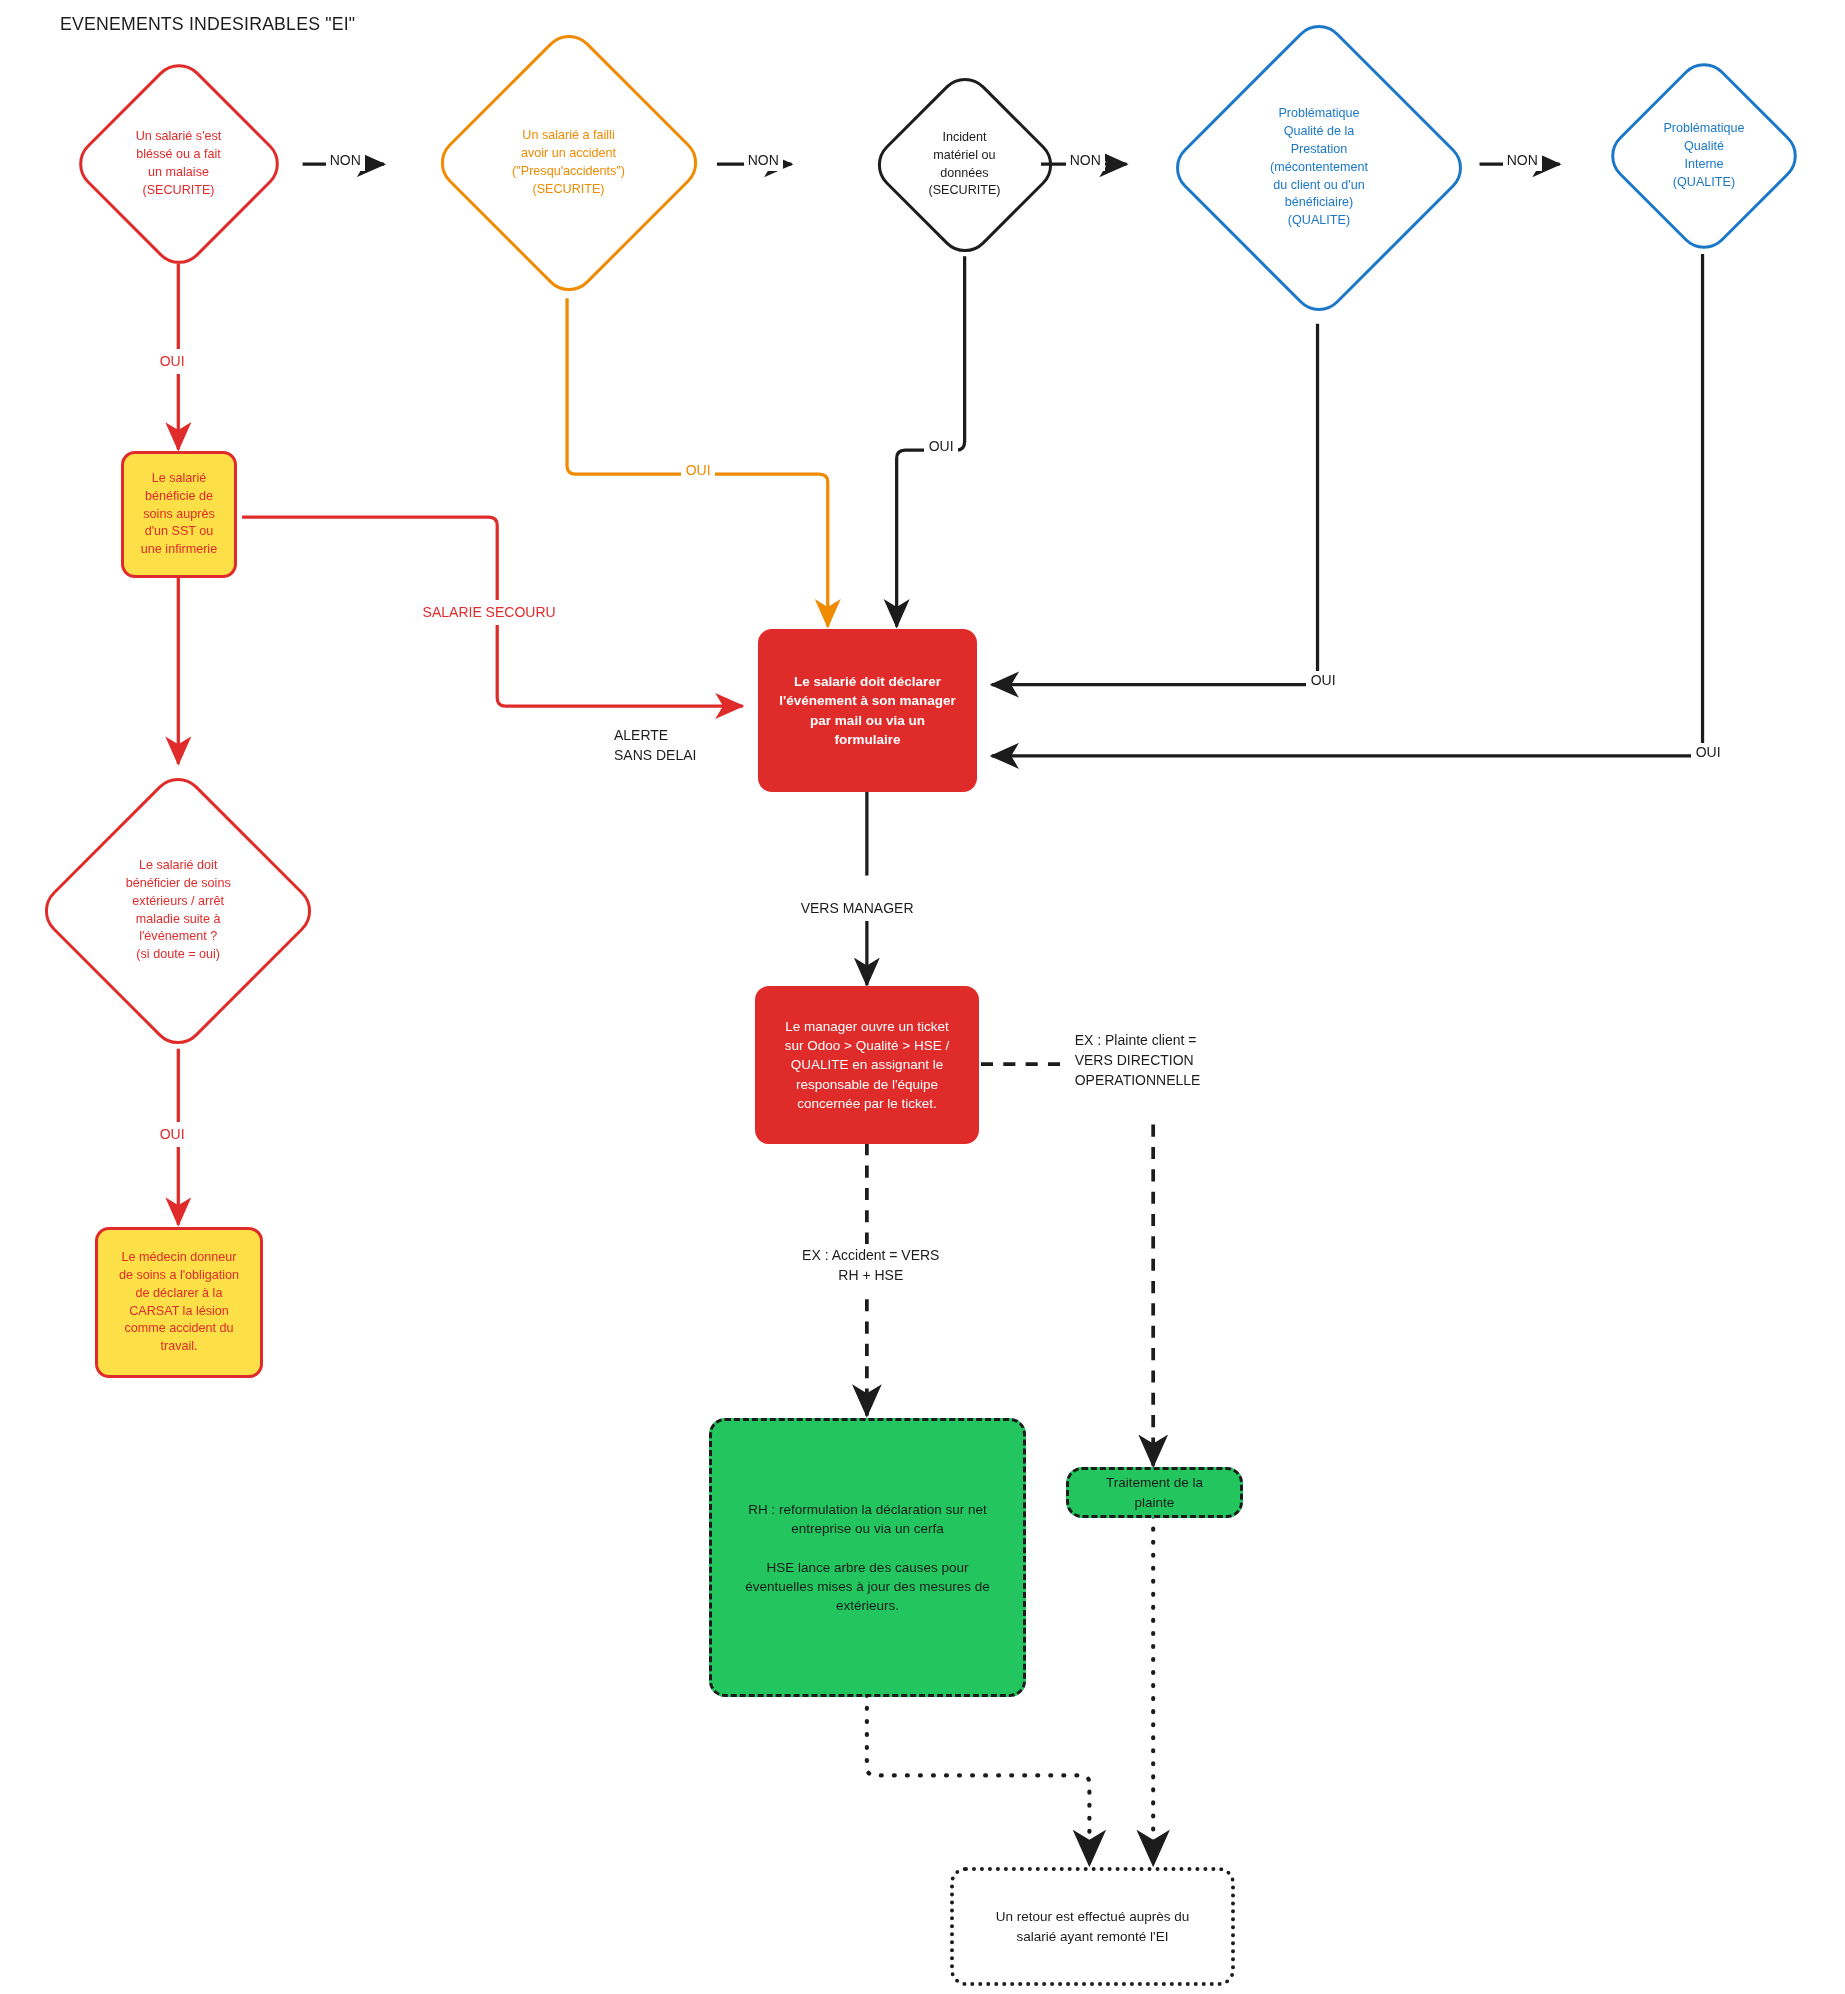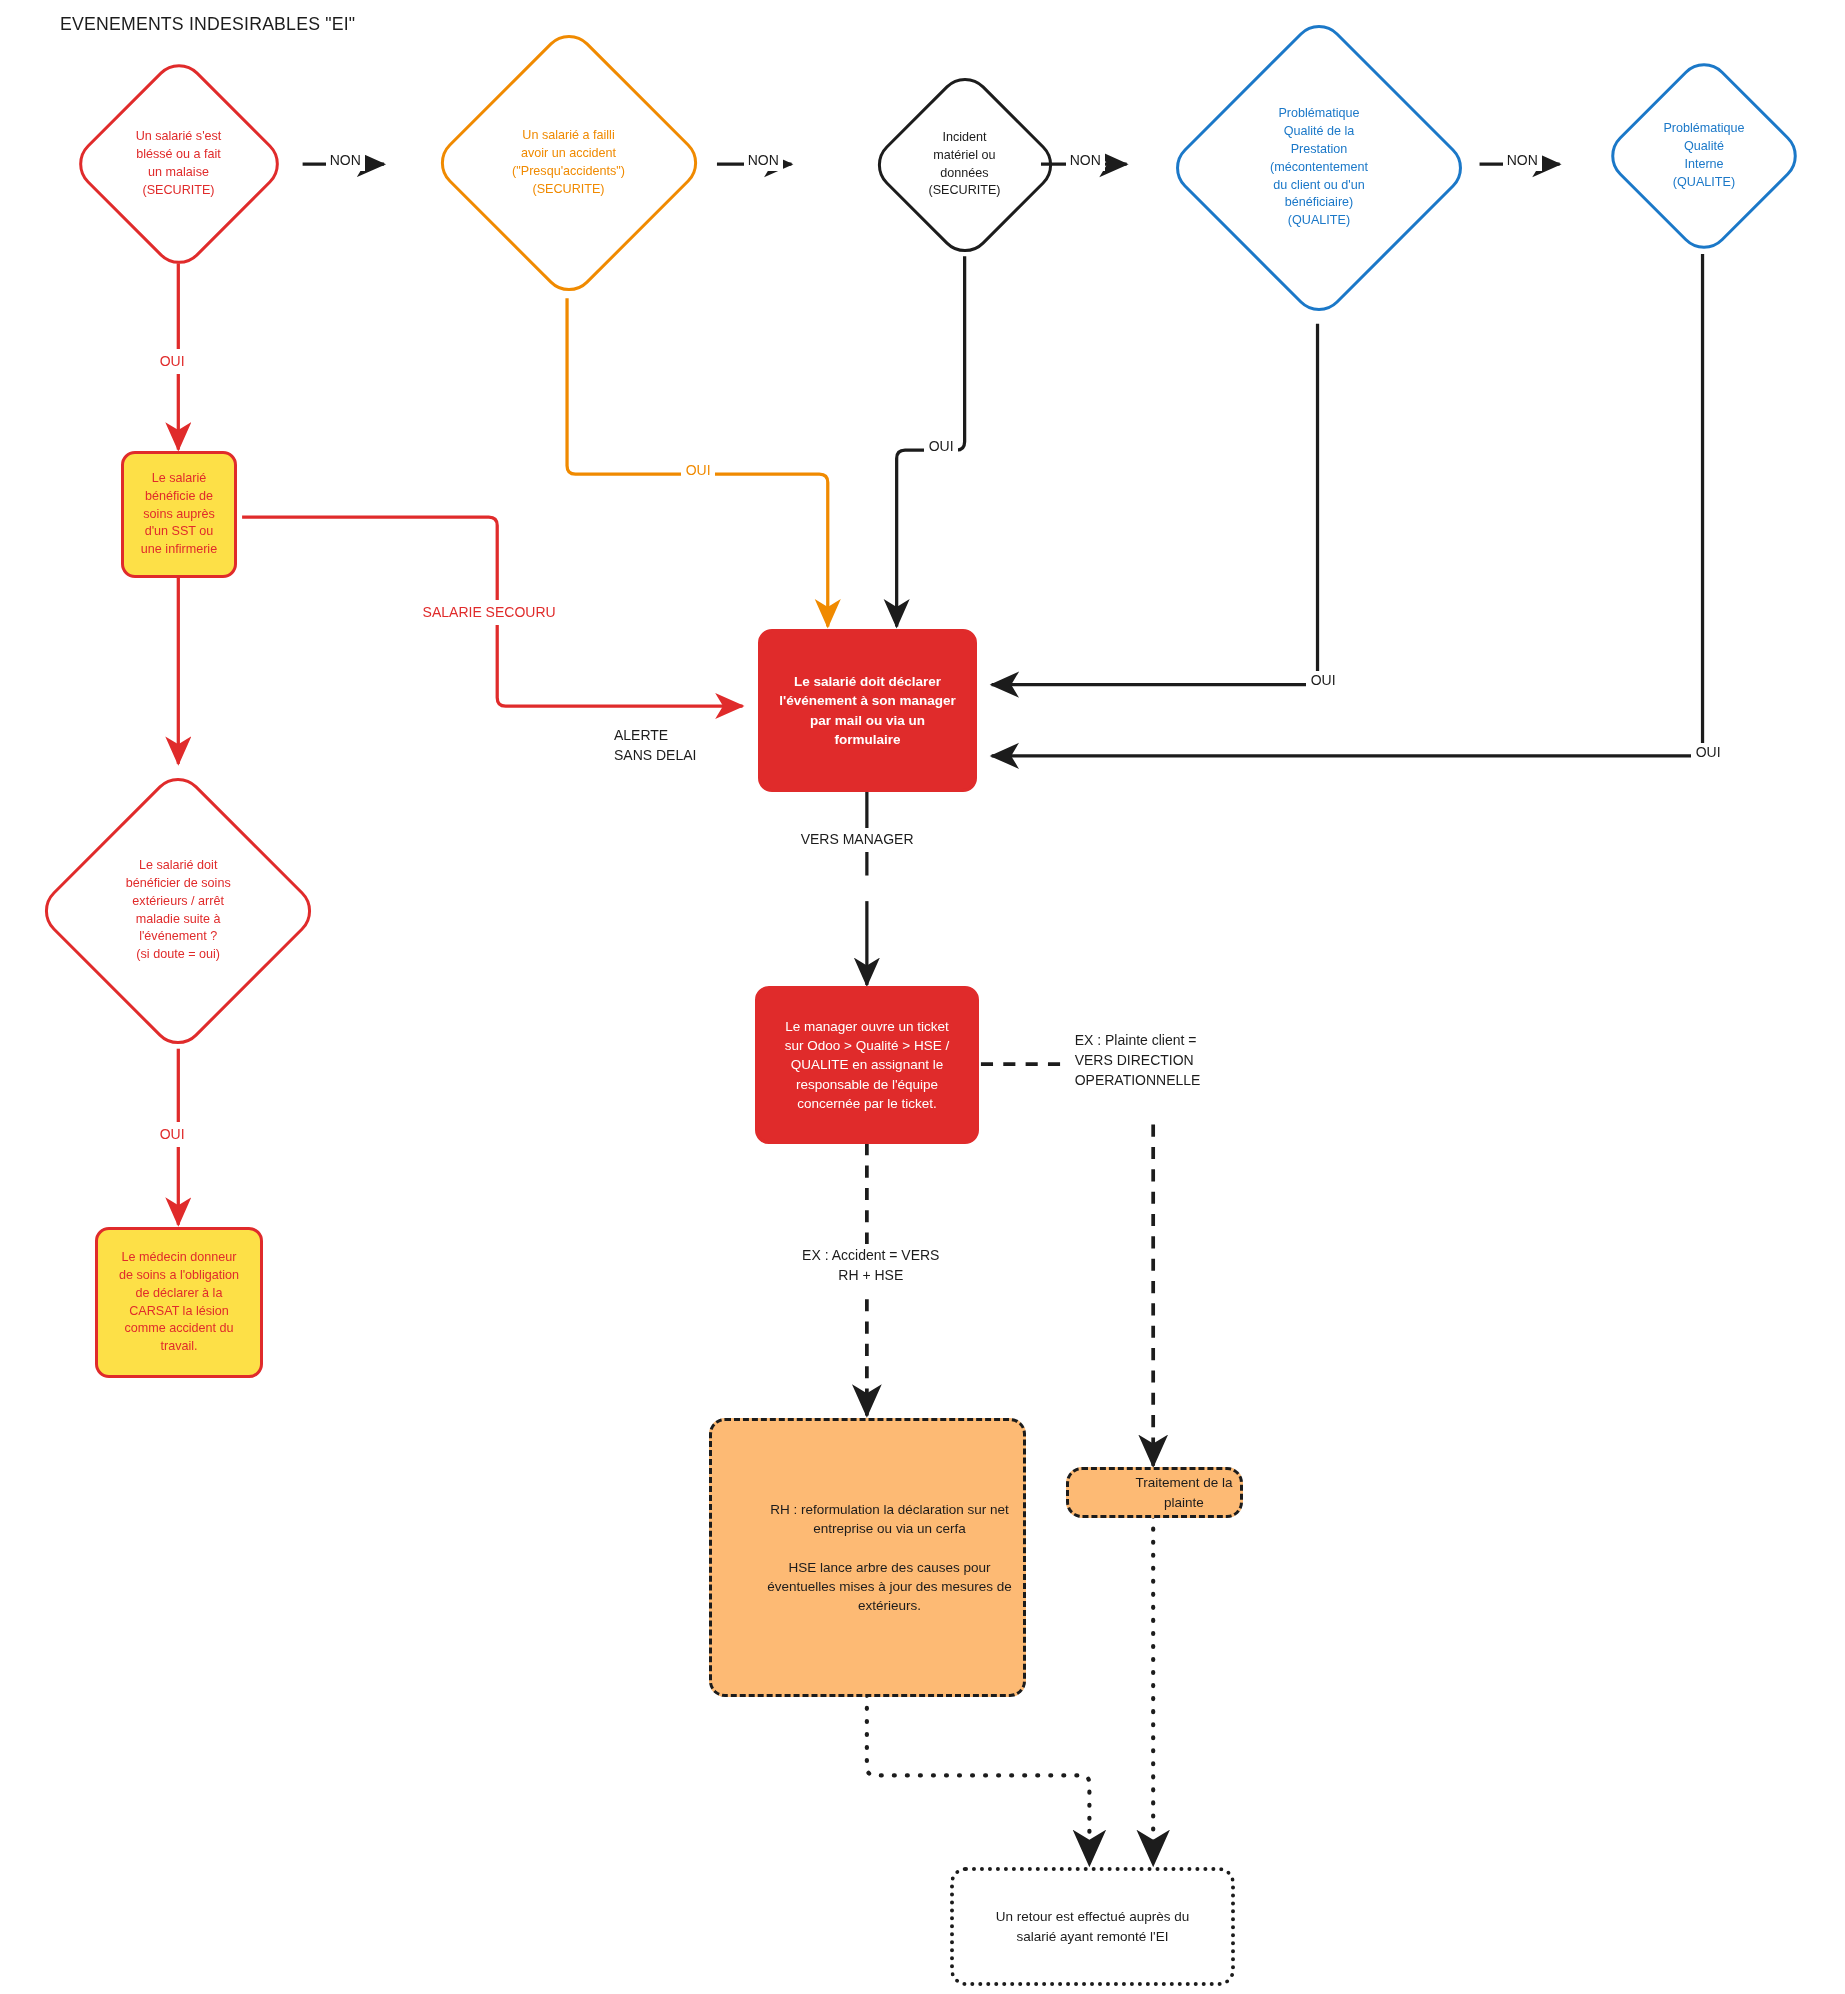--- a/index.html
+++ b/index.html
@@ -16,21 +16,21 @@
   .node .txt{white-space:pre-line;line-height:1.42;}
 
   
   .diamond{}
   .diamond .shape{position:absolute;left:50%;top:50%;transform:translate(-50%,-50%) rotate(45deg);border-style:solid;border-width:3.3px;border-radius:27px;background:transparent;}
   .diamond .txt{position:relative;z-index:2;}
 
   
   .rect{border-style:solid;border-width:3.3px;border-radius:14px;background:#fde047;}
   .rect.filled{background:#e02b2b;border-color:#e02b2b;color:#fff;}
-  .rect.dashed{border-style:dashed;border-width:3.7px;border-color:#1c1c1c;border-radius:16px;background:#fdba74;justify-content:flex-end;}
+  .rect.dashed{border-style:dashed;border-width:3.7px;border-color:#1c1c1c;border-radius:16px;background:#22c55e;}
   .rect.dotted{border-style:dotted;border-width:4.2px;border-color:#1c1c1c;border-radius:16px;background:#fff;}
 
   
   .elabel{position:absolute;white-space:pre-line;text-align:center;line-height:1.42;}
 
   .c-red{color:#e02b2b;}
   .c-orange{color:#f08a00;}
   .c-blue{color:#1b78c8;}
   .c-black{color:#1c1c1c;}
   .b-red{border-color:#e02b2b;}
@@ -219,21 +219,21 @@
 
   <div class="elabel c-black" style="left:1691px;top:743px;font-size:14px;background:#fff;padding:0 4.7px;">OUI</div>
 
   <div class="elabel c-red" style="left:156px;top:1122px;font-size:14px;background:#fff;padding:2.8px 3.7px;">OUI</div>
 
   <div class="elabel c-red" style="left:417px;top:600px;font-size:14px;background:#fff;padding:2.8px 5.6px;">SALARIE SECOURU</div>
 
   <div class="elabel c-black" style="left:614px;top:726px;font-size:14px;text-align:left;">ALERTE
 SANS DELAI</div>
 
-  <div class="elabel c-black" style="left:796px;top:828px;font-size:14px;background:#fff;padding:1.9px 4.7px;">VERS MANAGER</div>
+  <div class="elabel c-black" style="left:796px;top:897px;font-size:14px;background:#fff;padding:1.9px 4.7px;">VERS MANAGER</div>
 
   <div class="elabel c-black" style="left:1071px;top:1029px;font-size:14px;text-align:left;background:#fff;padding:1.9px 3.7px;">EX : Plainte client =
 VERS DIRECTION
 OPERATIONNELLE</div>
 
   <div class="elabel c-black" style="left:777px;top:1244px;width:182px;font-size:14px;background:#fff;padding:1.9px 2.8px;">EX : Accident = VERS
 RH + HSE</div>
 
 </div>
 

